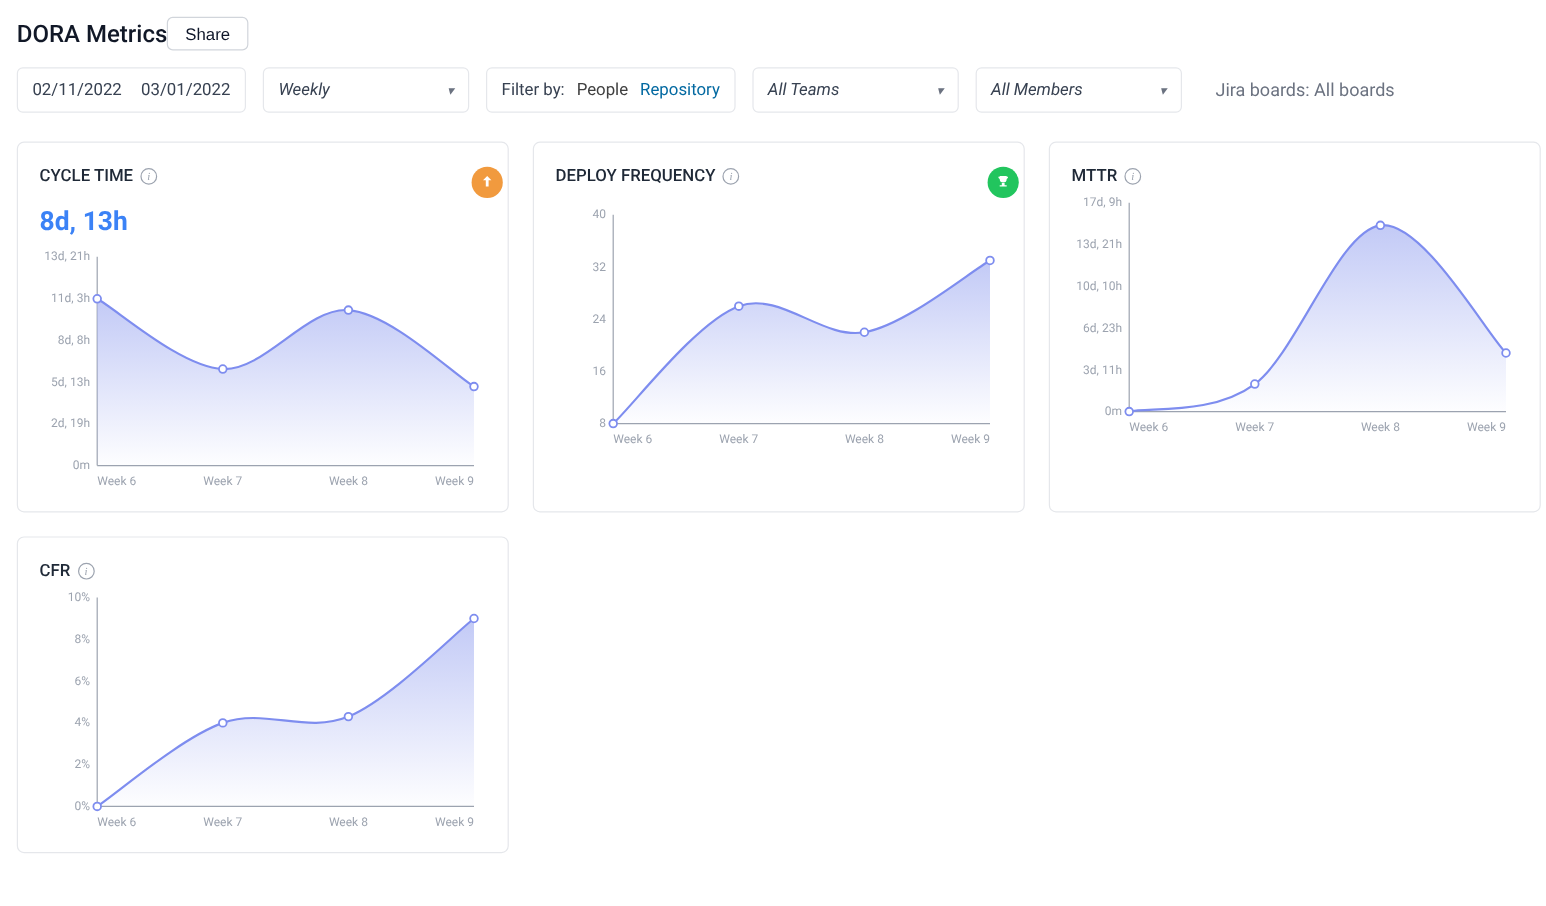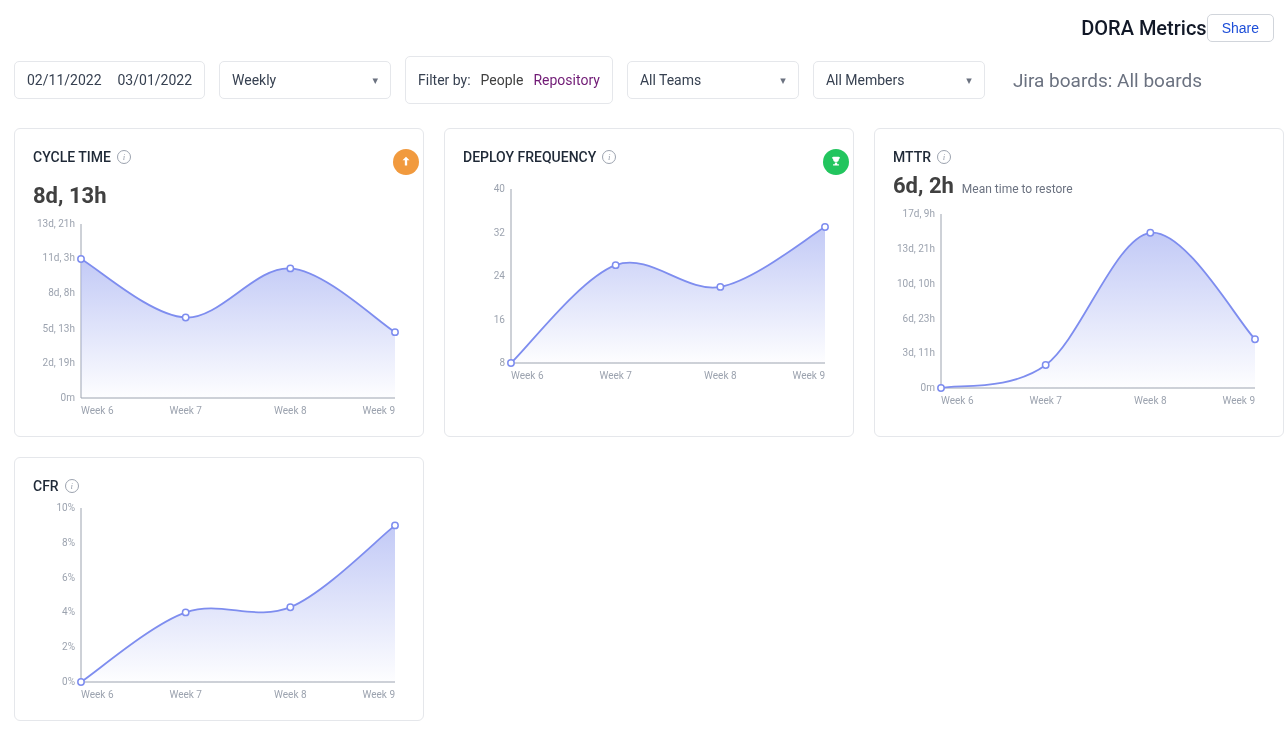--- a/index.html
+++ b/index.html
@@ -5,29 +5,29 @@
   * { box-sizing: border-box; margin: 0; padding: 0; }
   body {
     font-family: -apple-system, BlinkMacSystemFont, "Segoe UI", Roboto, Helvetica, Arial, sans-serif;
     background: #fff;
     color: #1f2937;
     padding: 14px;
     width: 1288px;
   }
   .header-row {
     display: flex;
-    justify-content: flex-end;
+    justify-content: flex-start;
     align-items: center;
     margin-bottom: 14px;
   }
   .page-title { font-size: 20px; font-weight: 500; color: #111827; }
   .share-btn {
     border: 1px solid #d1d5db;
     background: #fff;
-    color: #1d4ed8;
+    color: #0f172a;
     padding: 5px 14px;
     border-radius: 5px;
     font-size: 14px;
     cursor: pointer;
   }
   .filters-row {
     display: flex;
     align-items: center;
     gap: 14px;
     margin-bottom: 24px;
@@ -38,37 +38,37 @@
     border-radius: 5px;
     height: 38px;
     display: flex;
     align-items: center;
     padding: 0 12px;
     font-size: 14px;
     color: #374151;
     cursor: pointer;
   }
   .ctl.select { min-width: 170px; justify-content: space-between; }
-  .ctl.select.wide { min-width: 172px; }
+  .ctl.select.wide { min-width: 172px; font-style: italic; }
   .date-ctl { gap: 16px; }
   .chev { margin-left: 10px; color: #6b7280; font-size: 11px; }
   .filter-group {
     border: 1px solid #e5e7eb;
     border-radius: 5px;
-    height: 48px;
+    height: 38px;
     display: flex;
     align-items: center;
     padding: 0 12px;
     font-size: 14px;
     gap: 10px;
   }
   .filter-group .lbl { color: #374151; }
   .filter-group .active { color: #404040; cursor: pointer; }
-  .filter-group .inactive { color: #701a75; cursor: pointer; }
-  .jira-text { font-size: 19px; color: #6b7280; margin-left: 14px; }
+  .filter-group .inactive { color: #0369a1; cursor: pointer; }
+  .jira-text { font-size: 15px; color: #6b7280; margin-left: 14px; }
   .cards-grid {
     display: grid;
     grid-template-columns: repeat(3, 410px);
     gap: 20px;
   }
   .card {
     border: 1px solid #e5e7eb;
     border-radius: 6px;
     padding: 20px 4px 14px 18px;
     background: #fff;
@@ -108,21 +108,21 @@
   }
   .badge.orange { background: #f19a3e; }
   .badge.green  { background: #22c55e; }
   .badge svg { width: 14px; height: 14px; fill: #fff; }
   .metric-val-row {
     display: flex;
     align-items: baseline;
     gap: 8px;
     margin-bottom: 10px;
   }
-  .metric-val { font-size: 22px; font-weight: 700; color: #404040; }
+  .metric-val { font-size: 22px; font-weight: 700; color: #3b82f6; }
   .metric-sub { font-size: 12px; color: #6b7280; }
   .chart-wrap { width: 100%; }
   .x-tick, .y-tick { font-size: 10px; fill: #9ca3af; font-family: inherit; }
   .axis-line { stroke: #9ca3af; stroke-width: 1; }
   .chart-line { stroke: #7e8def; stroke-width: 1.8; fill: none; }
   .chart-pt { fill: #fff; stroke: #7e8def; stroke-width: 1.5; }
 </style>
 </head>
 <body>
 
@@ -240,24 +240,20 @@
       </svg>
   </div>
 
   <div class="card">
     <div class="card-head">
       <div class="metric-title">
         <span>MTTR</span>
         <span class="info-icon">i</span>
       </div>
     </div>
-    <div class="metric-val-row">
-      <span class="metric-val">6d, 2h</span>
-      <span class="metric-sub">Mean time to restore</span>
-    </div>
     <svg class="chart-wrap" width="370" height="200">
         <defs>
           <linearGradient id="grad-mttr" x1="0" y1="0" x2="0" y2="1">
             <stop offset="0%" stop-color="#aeb8f3" stop-opacity="0.75"></stop>
             <stop offset="100%" stop-color="#aeb8f3" stop-opacity="0.02"></stop>
           </linearGradient>
         </defs>
         <text x="42" y="183" text-anchor="end" class="y-tick">0m</text>
         <text x="42" y="148.36690647482015" text-anchor="end" class="y-tick">3d, 11h</text>
         <text x="42" y="113.73381294964028" text-anchor="end" class="y-tick">6d, 23h</text>

